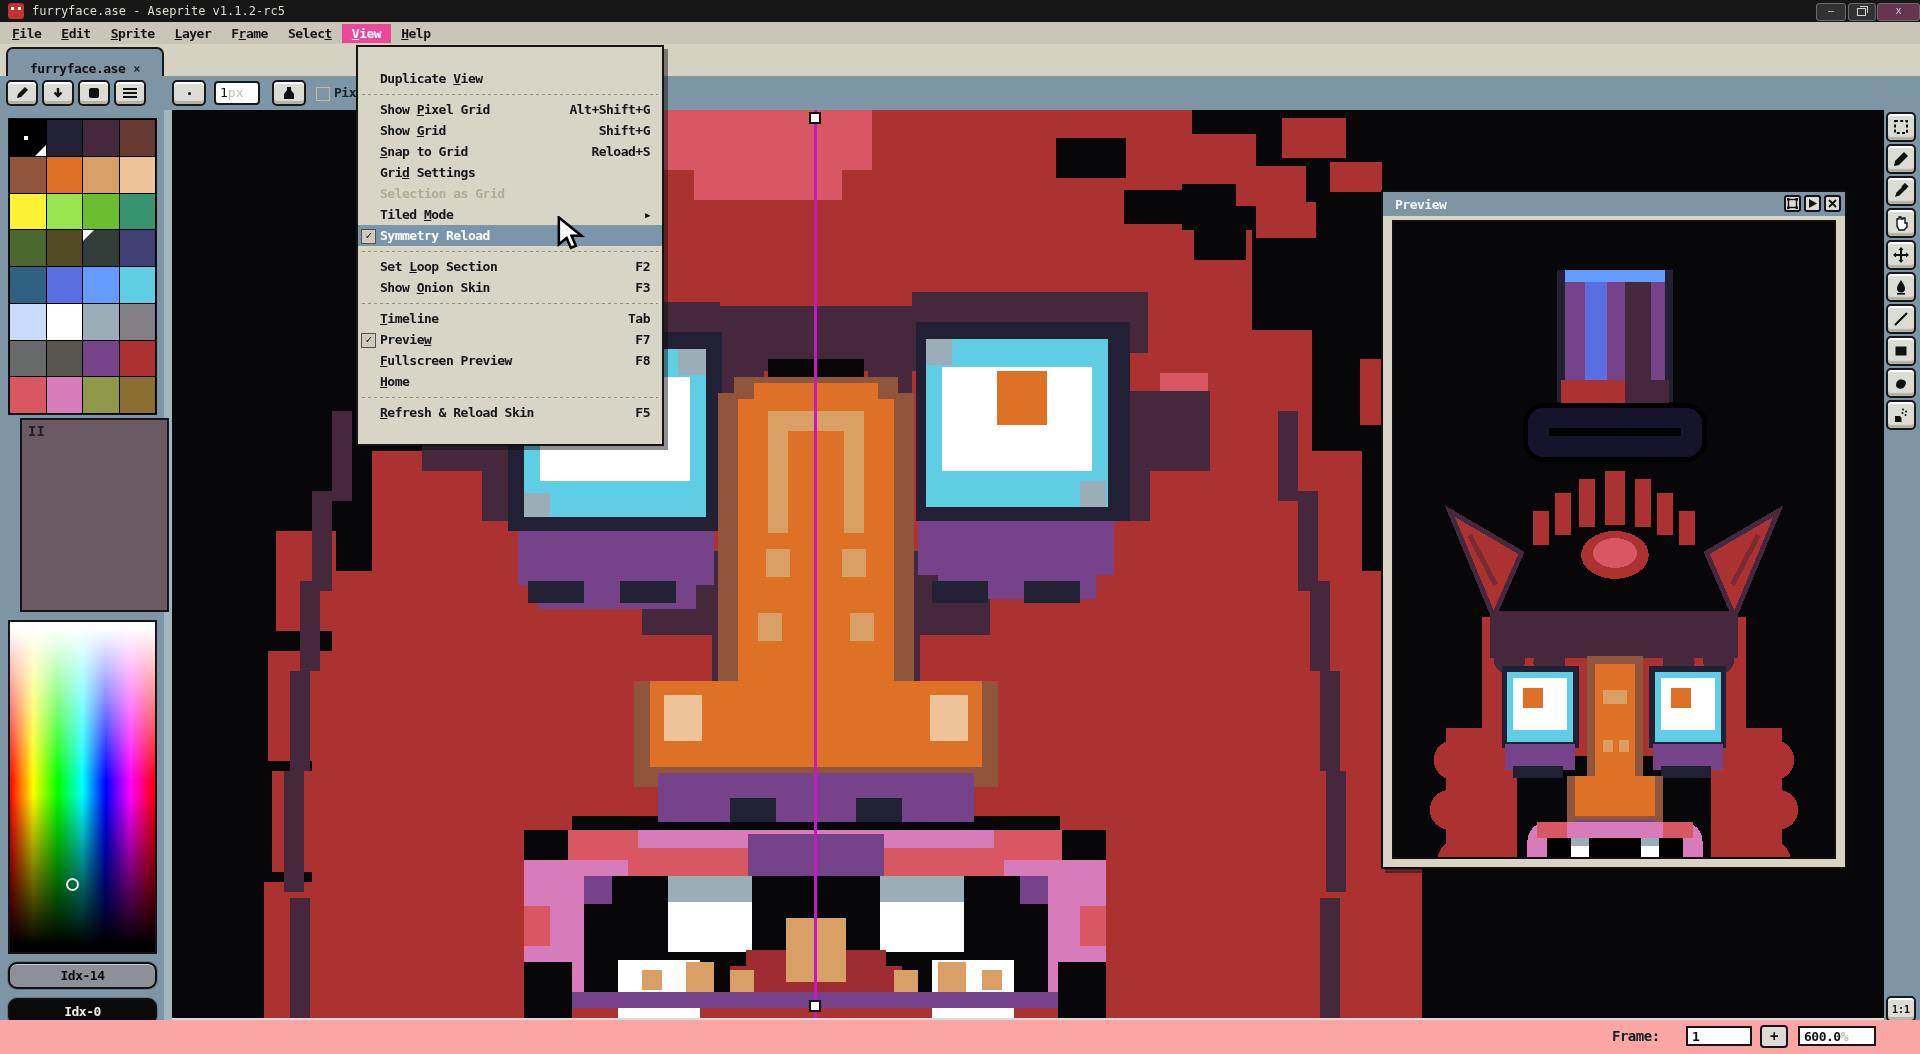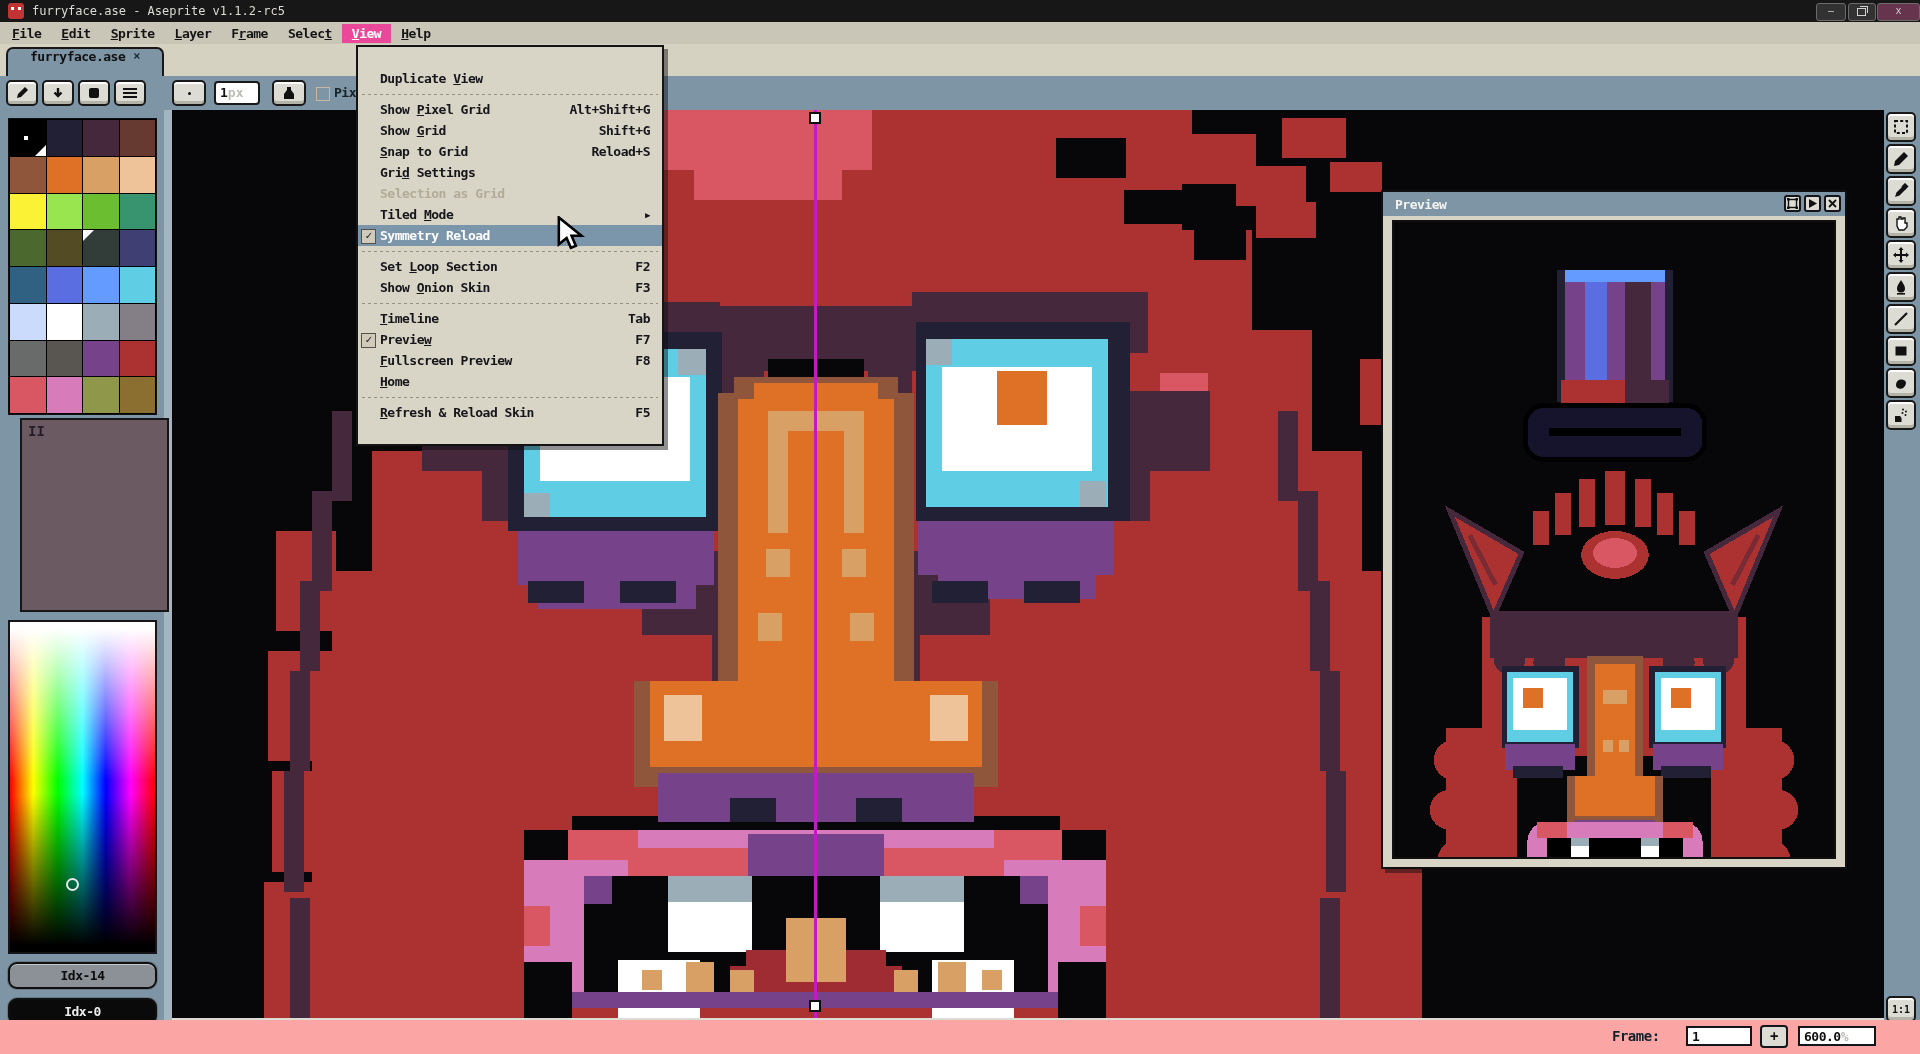--- a/index.html
+++ b/index.html
@@ -24,31 +24,31 @@
   #menubar{left:0;top:22px;width:1920px;height:22px;background:#c9c6b8;display:flex;align-items:center;
     font-size:13px;font-weight:bold;color:#141414;padding-left:2px;box-sizing:border-box;letter-spacing:-0.5px;}
   .menu-item{padding:2px 10px;white-space:nowrap;}
   .menu-item.active{background:#ec4899;color:#fff;}
   .menu-item u{text-decoration:underline;}
 
   
   #tabrow{left:0;top:44px;width:1920px;height:32px;background:#d6d2c2;}
   #tab{left:6px;top:3px;width:158px;height:29px;background:#7e95a6;border:2px solid #181818;border-bottom:none;
     border-radius:7px 7px 0 0;box-sizing:border-box;color:#101010;font-size:13px;font-weight:bold;
-    display:flex;align-items:flex-start;justify-content:center;gap:8px;letter-spacing:-0.5px;}
+    display:flex;align-items:flex-end;justify-content:center;gap:8px;letter-spacing:-0.5px;}
   #tab-close{font-size:12px;color:#16303a;}
 
   
   #contextbar{left:0;top:76px;width:1920px;height:34px;background:#7e95a6;}
   .cbtn{top:4px;height:26px;background:#dcdcd4;border:2px solid #191919;border-radius:5px;box-sizing:border-box;
     box-shadow:inset 0 2px 0 #ffffff,inset 0 -3px 0 #b3b3a8;display:flex;align-items:center;justify-content:center;}
   #cb1{left:6px;width:32px;} #cb2{left:42px;width:32px;} #cb3{left:78px;width:32px;} #cb4{left:114px;width:32px;}
   #cb-dot{left:172px;width:34px;} #cb-ink{left:272px;width:34px;}
   #cb-size{left:214px;top:5px;width:46px;height:24px;background:#fff;border:2px solid #191919;border-radius:4px;
-    box-sizing:border-box;font-size:13px;font-weight:bold;padding:2px 4px;color:#111;}
+    box-sizing:border-box;font-size:13px;font-weight:normal;padding:2px 4px;color:#111;}
   #cb-size .unit{color:#bdbdb2;}
   #cb-check{left:316px;top:11px;width:12px;height:12px;border:1px solid #c9b8a0;background:transparent;}
   #cb-check-label{left:334px;top:9px;font-size:13px;font-weight:bold;color:#14222a;letter-spacing:-0.5px;}
   .glyph-dot{width:3px;height:3px;background:#111;border-radius:50%;}
   .hamb{width:14px;height:2px;background:#111;box-shadow:0 4px 0 #111,0 8px 0 #111;margin-top:-8px;}
 
   
   #leftpanel{left:0;top:110px;width:172px;height:910px;background:#7e95a6;}
   #splitter{left:164px;top:110px;width:8px;height:944px;background:#a3b6c0;}
   #palette{left:8px;top:118px;width:149px;height:297px;background:#000;display:grid;

